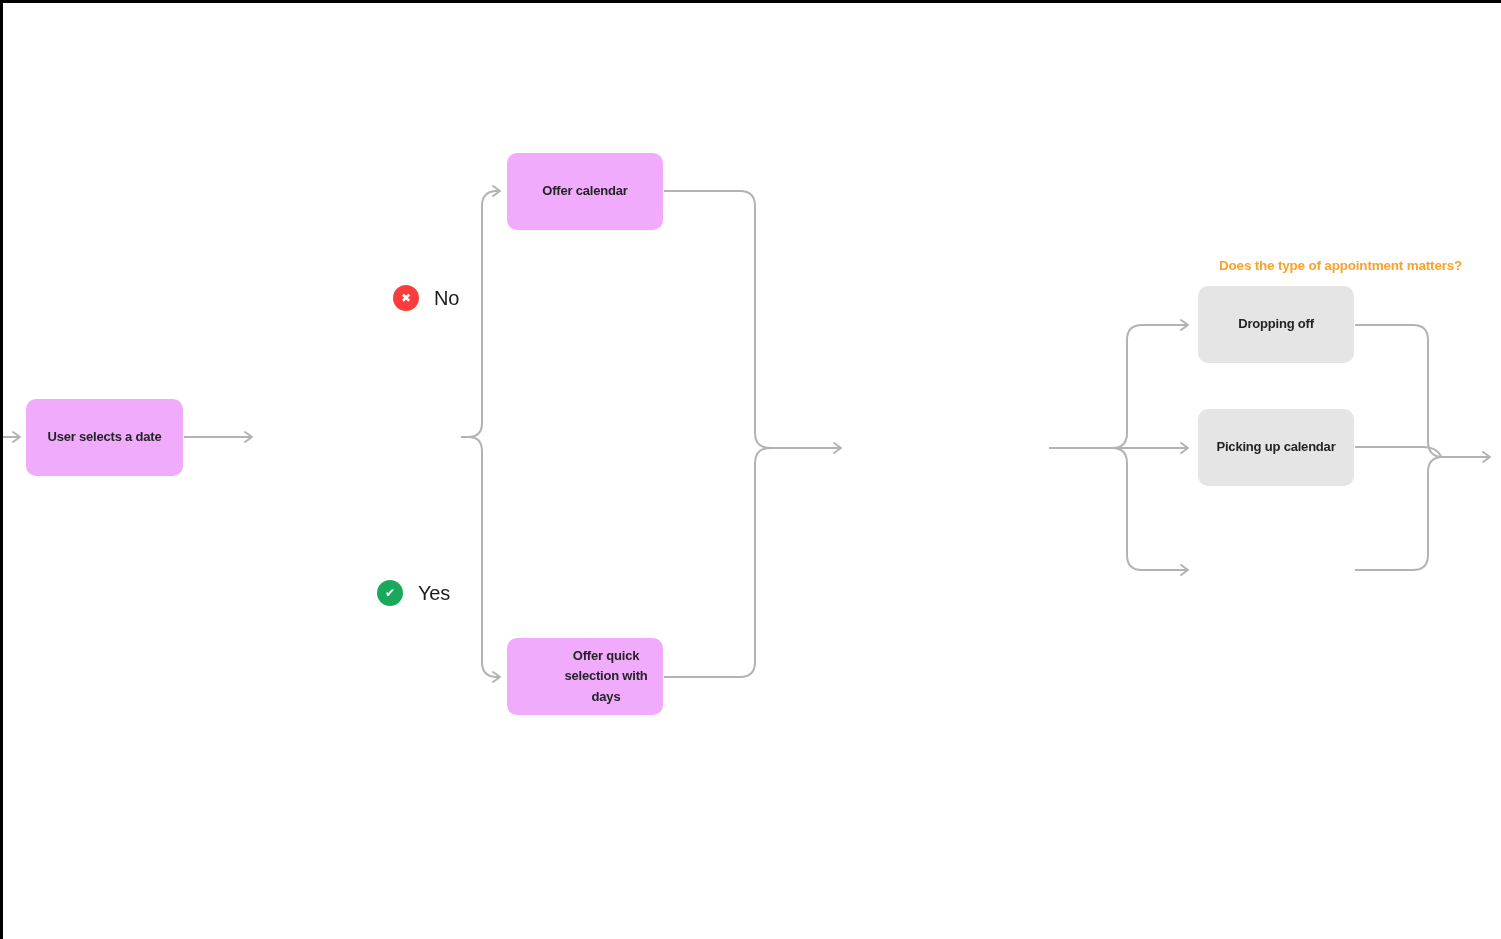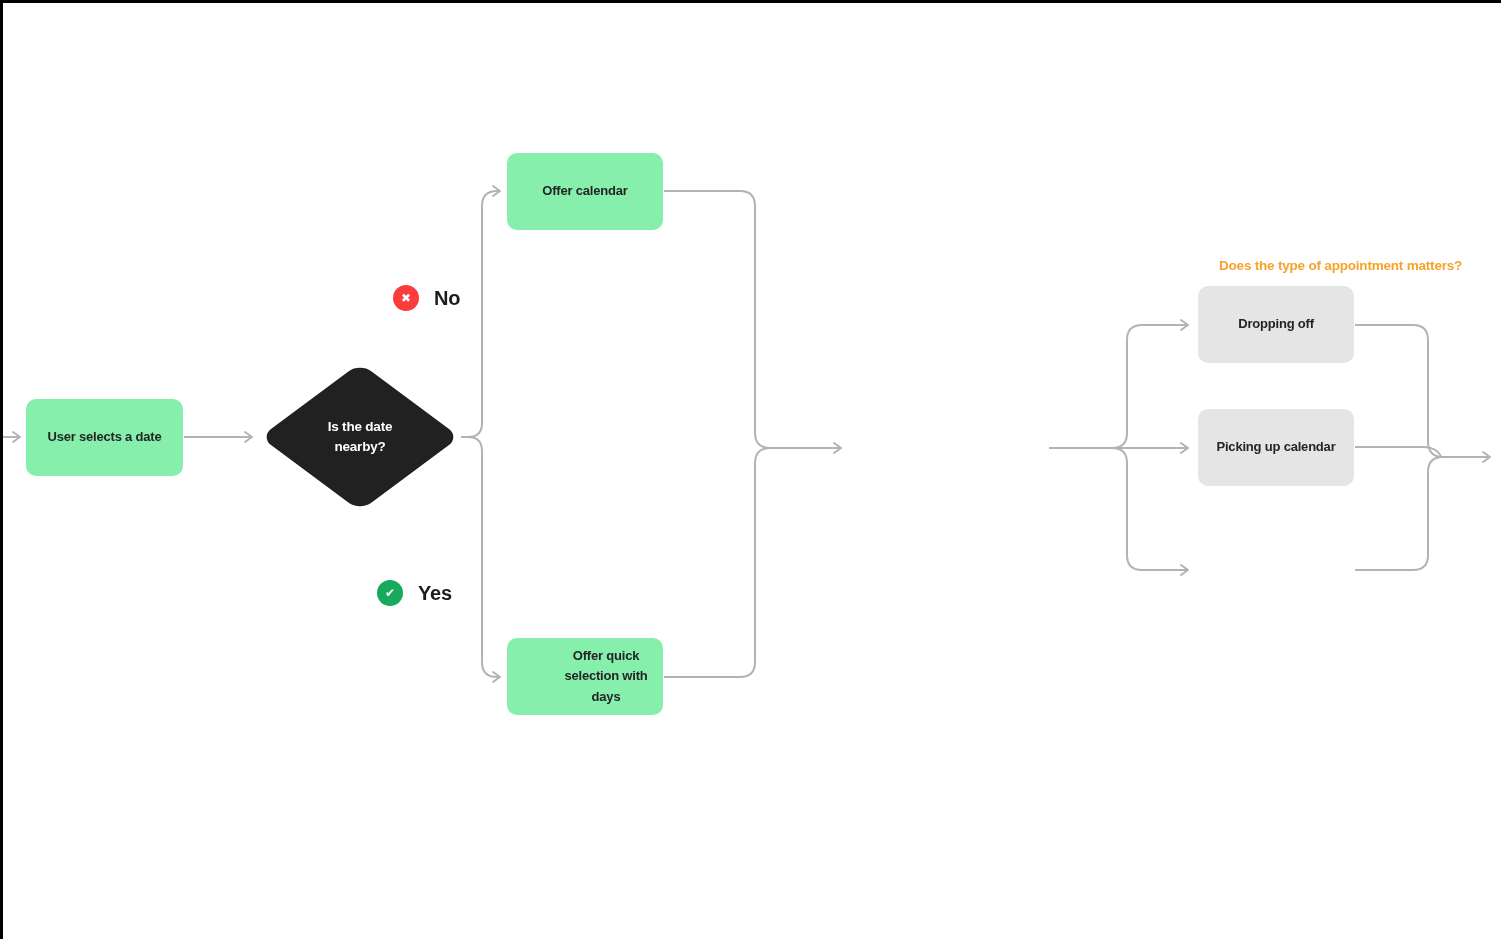--- a/index.html
+++ b/index.html
@@ -10,21 +10,21 @@
   .frame-top{position:absolute;left:0;top:0;width:100%;height:3px;background:#000;}
   .frame-left{position:absolute;left:0;top:0;width:3px;height:100%;background:#000;}
   .connectors{position:absolute;left:0;top:0;width:1501px;height:939px;}
 
   .node{
     position:absolute;display:flex;align-items:center;justify-content:center;
     border-radius:10px;text-align:center;
     font-size:13px;font-weight:700;letter-spacing:-0.2px;line-height:1.55;color:#242424;
     padding:0 4px;box-sizing:border-box;
   }
-  .node.yellow{background:#86efac;}
+  .node.yellow{background:#f0abfc;}
   .node.cyan{background:#e5e5e5;}
 
   .decision{position:absolute;}
   .decision .shape{
     position:absolute;left:50%;top:50%;width:124px;height:124px;background:#212121;
     border-radius:14px;transform:translate(-50%,-50%) scale(1.14,0.845) rotate(45deg);
   }
   .decision .dtext{
     position:absolute;inset:0;display:flex;align-items:center;justify-content:center;
     text-align:center;color:#ffffff;font-size:13.5px;font-weight:700;
@@ -34,21 +34,21 @@
   .d1 .dtext span{width:100px;}
   .d2 .dtext span{width:112px;}
 
   .edge-label{position:absolute;display:flex;align-items:center;}
   .badge{
     width:26px;height:26px;border-radius:50%;display:flex;align-items:center;justify-content:center;
     color:#ffffff;font-family:"DejaVu Sans",sans-serif;font-size:12px;font-weight:700;flex:0 0 auto;
   }
   .badge.red{background:#FA3C3C;}
   .badge.green{background:#18A95C;}
-  .edge-label .txt{font-size:20px;font-weight:700;color:#1c1c1c;margin-left:15px;letter-spacing:-0.2px;}
+  .edge-label .txt{font-size:20px;font-weight:400;color:#1c1c1c;margin-left:15px;letter-spacing:-0.2px;}
 
   .annotation{
     position:absolute;left:1199px;top:258px;width:260px;
     font-size:13.5px;font-weight:700;letter-spacing:-0.2px;color:#F7A32B;white-space:nowrap;padding-left:20px;
   }
 </style>
 </head>
 <body>
 
 <div class="canvas">
@@ -73,26 +73,20 @@
       <path d="M 1355 447 L 1423 447 Q 1436 447 1441 456"></path>
       <path d="M 1355 570 L 1413 570 Q 1428 570 1428 555 L 1428 472 Q 1428 458 1441 457"></path>
       <path d="M 1441 457 L 1490 457" marker-end="url(#arrow)"></path>
     </g>
   </svg>
 
   <div class="node yellow" style="left:26px;top:399px;width:157px;height:77px;">
     <span>User selects a date</span>
   </div>
 
-  <div class="decision d1" style="left:260px;top:363px;width:200px;height:148px;">
-    <div class="shape"></div>
-    <div class="dtext">
-        <span>Is the date nearby?</span>
-      </div>
-  </div>
 
   <div class="node yellow" style="left:507px;top:153px;width:156px;height:77px;">
     <span>Offer calendar</span>
   </div>
 
   <div class="node yellow" style="left:507px;top:638px;width:156px;height:77px;padding-left:46px;">
     <span>Offer quick selection with days</span>
   </div>
 
 

